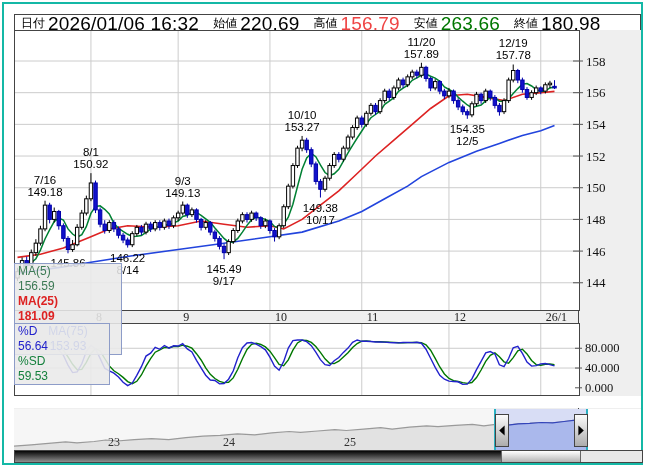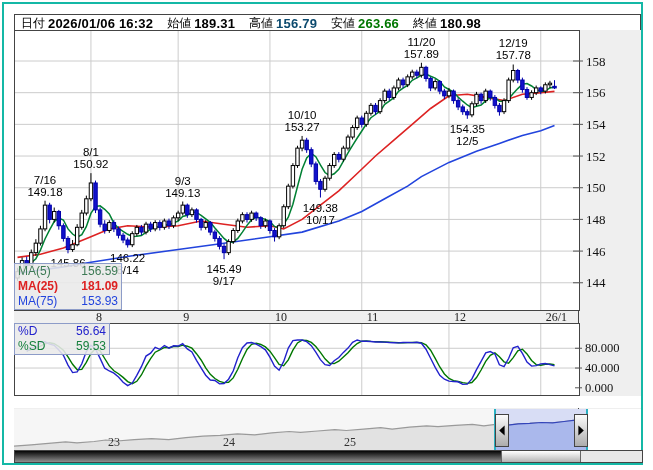--- a/index.html
+++ b/index.html
@@ -2,56 +2,56 @@
 <html><head>
 <meta charset="utf-8">
 <style>
   html,body{margin:0;padding:0;background:#fff;}
   #stage{position:relative;width:653px;height:470px;background:#fff;overflow:hidden;
          font-family:"Liberation Sans",sans-serif;}
   #appwin{position:absolute;left:2px;top:2px;width:637px;height:459px;border:2px solid #14b8a6;background:#fff;}
   #infobar{position:absolute;left:10px;top:10px;width:625px;height:17px;border:1px solid #444;
            background:#fff;display:flex;align-items:center;white-space:nowrap;overflow:hidden;}
   #infobar .lbl{font-size:12px;color:#000;margin:0 3px 0 6px;}
-  #infobar .val{font-size:13px;font-weight:bold;color:#000;margin-right:8px;letter-spacing:.2px;text-align:right;}
+  #infobar .val{font-size:19px;font-weight:normal;color:#000;margin-right:8px;letter-spacing:.2px;text-align:right;}
   .panel{position:absolute;left:10px;width:627px;}
   #mainchart{top:26px;height:281px;}
   #strip1{top:307px;height:12px;background:#efefef;}
   #stochchart{top:319px;height:73px;}
   #strip2{top:392px;height:12px;background:#efefef;border-bottom:1px solid #444;}
   #navpanel{top:405px;height:41px;}
   #scrollbar{top:446px;height:11px;border:1px solid #444;display:flex;}
   .strip{font-family:"Liberation Serif",serif;font-size:12px;color:#222;position:relative;}
   .strip .mlabel{position:absolute;top:-1px;}
   .strip .corner{position:absolute;right:0;top:0;bottom:0;width:62px;border-left:1px solid #444;}
   .legendbox{position:absolute;background:rgba(233,233,233,0.88);border:1px solid #8d9cc8;
              font-size:12px;line-height:15px;padding:0 3px;z-index:5;}
   #malegend{left:10px;top:259px;width:100px;}
   #stlegend{left:10px;top:319px;width:88px;}
-  .legrow{display:flex;justify-content:space-between;}
+  .legrow{display:flex;justify-content:space-between;flex-direction:column;}
   #sb-left{background:linear-gradient(#050505,#909090);height:100%;}
   #sb-thumb{background:linear-gradient(#ffffff,#b4b4b4);border-left:1px solid #666;border-right:1px solid #666;
             box-sizing:border-box;height:100%;}
   #sb-right{background:#e8e8e8;height:100%;flex:1;}
   svg{display:block;}
   text{user-select:none;}
 </style>
 </head>
 <body>
 
 <div id="stage">
  <div id="appwin">
 
   <div id="infobar">
     <span class="lbl">日付</span>
     <span class="val">2026/01/06 16:32</span>
     <span class="lbl">始値</span>
-    <span class="val">189.31</span>
+    <span class="val">220.69</span>
     <span class="lbl">高値</span>
-    <span class="val" style="color: #0c4a6e;">156.79</span>
+    <span class="val" style="color: #ef4444;">156.79</span>
     <span class="lbl">安値</span>
     <span class="val" style="color: rgb(0, 119, 0);">263.66</span>
     <span class="lbl">終値</span>
     <span class="val">180.98</span>
   </div>
 
   <svg id="mainchart" class="panel" width="627" height="281" viewBox="0 0 627 281">
         <rect x="565" y="0" width="62" height="281" fill="#efefef"></rect>
         <rect x="0.5" y="0.5" width="565" height="280" fill="#ffffff" stroke="#444444"></rect>
         <line x1="1" y1="31" x2="565" y2="31" stroke="#cccccc" stroke-width="1"></line>

